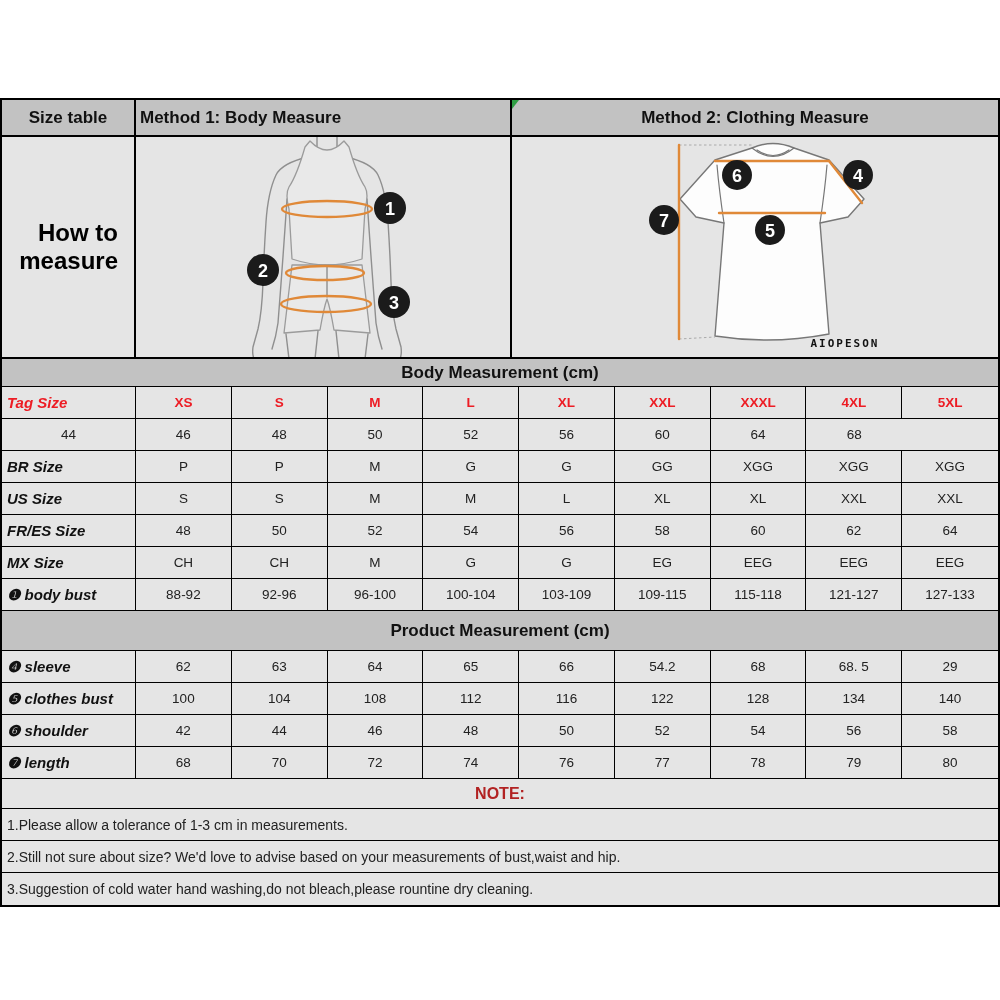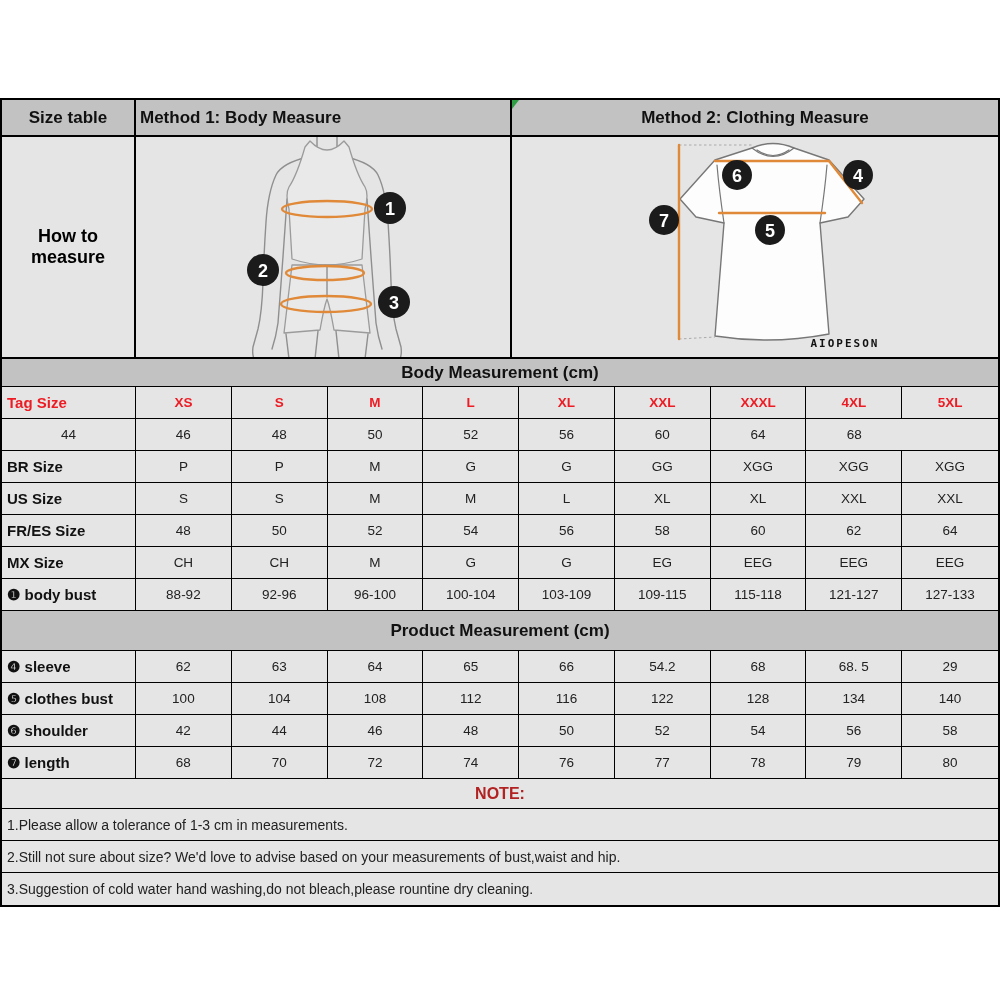--- a/index.html
+++ b/index.html
@@ -18,29 +18,29 @@
   .hdr-row{ display:grid; grid-template-columns:134px 376px 1fr; height:37px; border-bottom:2px solid var(--line); background:var(--hdrgray); }
   .hdr-cell{ display:flex; align-items:center; font-weight:bold; font-size:17px; color:#111; border-right:2px solid var(--line); position:relative; }
   .hdr-cell:last-child{ border-right:none; }
   .hdr-center{ justify-content:center; }
   .hdr-left{ padding-left:4px; }
   .green-corner{ position:absolute; left:0; top:0; width:0; height:0; border-right:7px solid transparent; border-top:9px solid var(--green); }
 
   .diagram-row{ display:grid; grid-template-columns:134px 376px 1fr; height:222px; border-bottom:2px solid var(--line); }
   .diagram-cell{ border-right:2px solid var(--line); position:relative; overflow:hidden; }
   .diagram-cell:last-child{ border-right:none; }
-  .how-to{ display:flex; align-items:center; justify-content:center; text-align:center; font-weight:bold; font-size:18px; padding:0 16px; }
+  .how-to{ display:flex; align-items:center; justify-content:center; text-align:right; font-weight:bold; font-size:24px; padding:0 16px; }
 
   .bar{ height:28px; background:var(--hdrgray); display:flex; align-items:center; justify-content:center; font-weight:bold; font-size:17px; color:#111; border-bottom:1.5px solid var(--line); }
   .bar.product{ height:40px; }
 
   .grid-row{ display:grid; grid-template-columns:134px repeat(9,1fr); height:32px; border-bottom:1.5px solid var(--line); }
   .cell{ display:flex; align-items:center; justify-content:center; font-size:13.5px; color:#222; border-right:1.5px solid var(--line); overflow:hidden; }
   .cell:last-child{ border-right:none; }
-  .label-cell{ justify-content:flex-start; padding-left:5px; font-weight:bold; font-size:15px; color:#111; }
+  .label-cell{ justify-content:flex-start; padding-left:5px; font-weight:bold; font-size:15px; color:#111;font-style:italic; }
   .tag-row .cell{ color:var(--tagred); font-weight:bold; }
 
   .note-title-row{ height:30px; display:flex; align-items:center; justify-content:center; font-weight:bold; font-size:16px; color:var(--notered); border-bottom:1.5px solid var(--line); }
   .note-row{ height:32px; display:flex; align-items:center; font-size:14px; color:#222; padding-left:5px; border-bottom:1.5px solid var(--line); }
   .note-row:last-child{ border-bottom:none; }
 
   svg{ display:block; }
   .outline{ fill:none; stroke:#8f8f8f; stroke-width:1.4; stroke-linecap:round; stroke-linejoin:round; }
   .garment{ fill:#e9e9e9; stroke:#9b9b9b; stroke-width:1.3; stroke-linejoin:round; }
   .shirt{ fill:#fdfdfd; stroke:#777; stroke-width:1.4; stroke-linejoin:round; }

